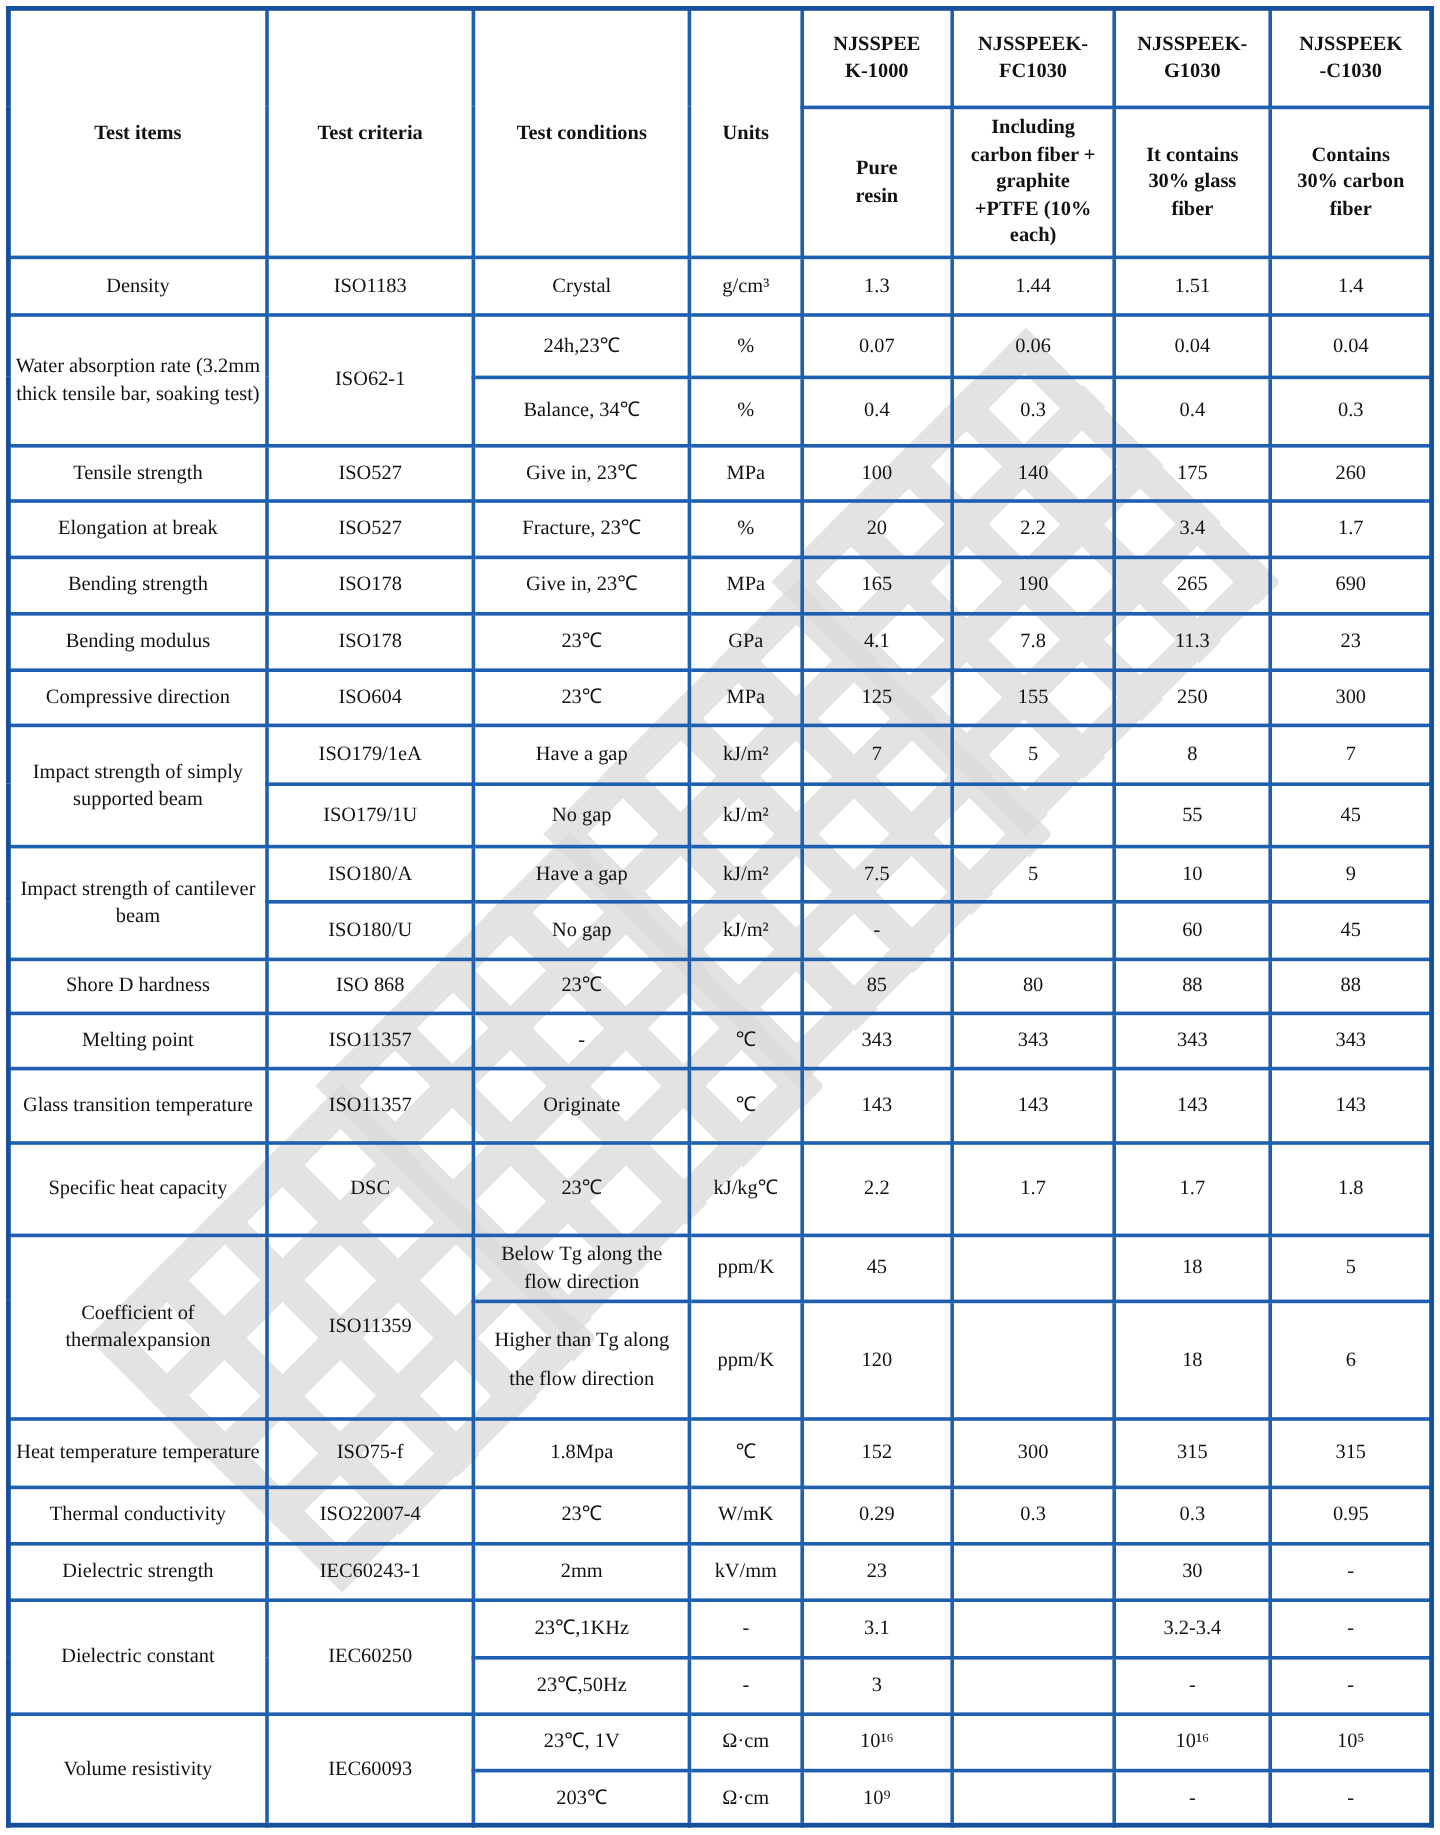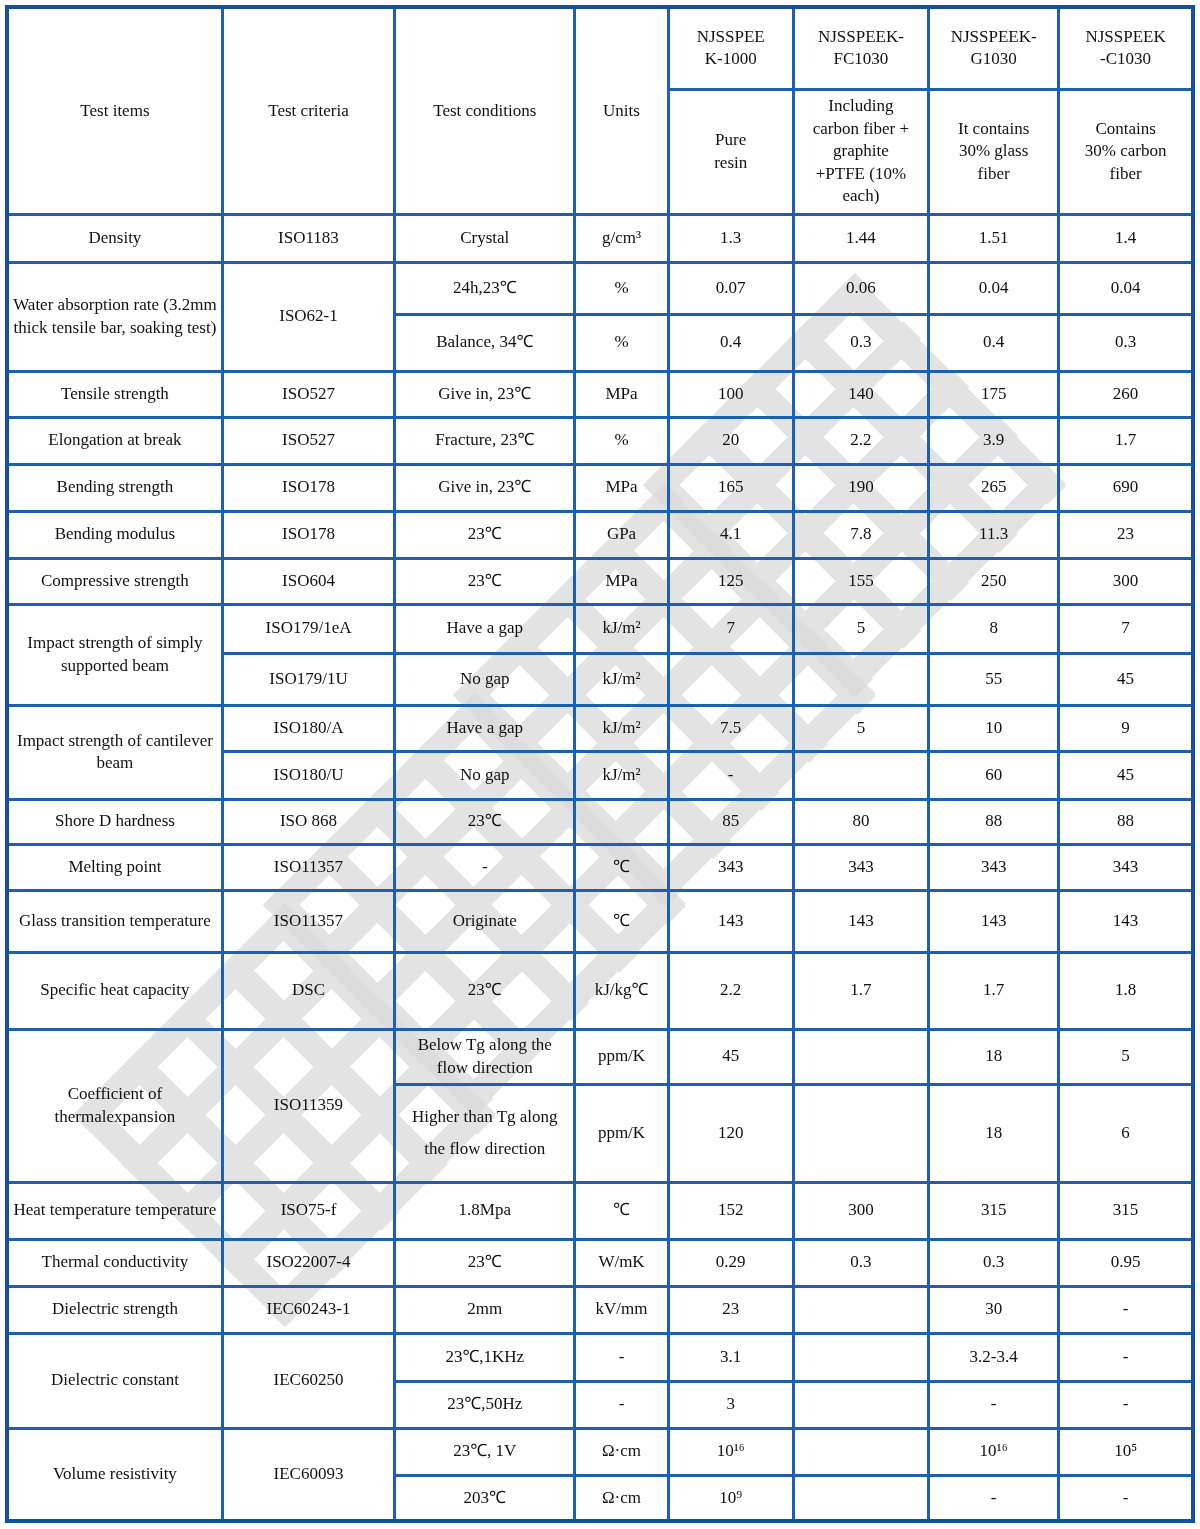--- a/index.html
+++ b/index.html
@@ -37,21 +37,21 @@
     color:#111;
     font-size:17px;
     line-height:1.32;
     overflow:hidden;
     background:transparent;
   }
   table.spec{border:4px solid #15509d;}
   th.hd{
     background:#0e5dad;
     color:#ffffff;
-    font-weight:normal;
+    font-weight:bold;
     font-size:19px;
   }
   th.hd-small{font-size:18px;}
   .pre{white-space:pre-line;}
   .units{font-size:17px;}
   .cond{font-size:17px;}
 </style>
 </head>
 <body>
 
@@ -146,21 +146,21 @@
       <td>260</td>
     </tr>
 
     <tr style="height:47px">
       <td>Elongation at break</td>
       <td>ISO527</td>
       <td class="cond">Fracture, 23℃</td>
       <td class="units">%</td>
       <td>20</td>
       <td>2.2</td>
-      <td>3.9</td>
+      <td>3.4</td>
       <td>1.7</td>
     </tr>
 
     <tr style="height:47px">
       <td>Bending strength</td>
       <td>ISO178</td>
       <td class="cond">Give in, 23℃</td>
       <td class="units">MPa</td>
       <td>165</td>
       <td>190</td>
@@ -173,21 +173,21 @@
       <td>ISO178</td>
       <td class="cond">23℃</td>
       <td class="units">GPa</td>
       <td>4.1</td>
       <td>7.8</td>
       <td>11.3</td>
       <td>23</td>
     </tr>
 
     <tr style="height:46px">
-      <td>Compressive strength</td>
+      <td>Compressive direction</td>
       <td>ISO604</td>
       <td class="cond">23℃</td>
       <td class="units">MPa</td>
       <td>125</td>
       <td>155</td>
       <td>250</td>
       <td>300</td>
     </tr>
 
     <tr style="height:49px">

